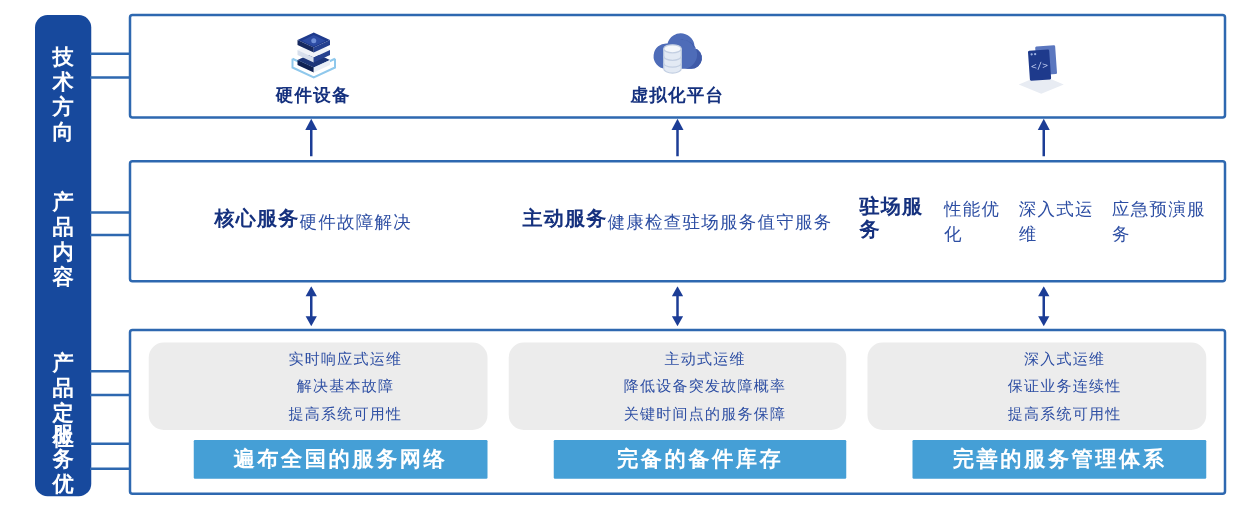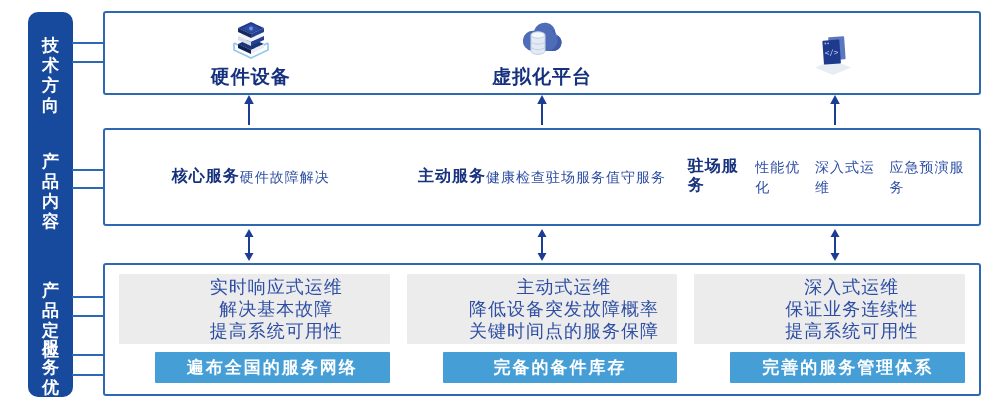--- a/index.html
+++ b/index.html
@@ -27,36 +27,36 @@
     position:absolute;left:103px;width:878px;background:#fff;
     border:2px solid var(--box-border,#2e68b0);border-radius:3px;
     box-sizing:border-box;display:flex;
   }
   .top-box{top:11px;height:84px;}
   .mid-box{top:128px;height:98px;}
   .bottom-box{top:263px;height:133px;padding:9px 14px 11px 14px;gap:17px;}
   
   .tcol{flex:1;display:flex;flex-direction:column;align-items:center;justify-content:center;}
   .tcol svg{display:block;}
-  .tlabel{font-size:19px;font-weight:bold;color:var(--title-text,#15317e);margin-top:1px;letter-spacing:1px;}
+  .tlabel{font-size:14px;font-weight:bold;color:var(--title-text,#15317e);margin-top:1px;letter-spacing:1px;}
   
   .arrow-row{position:absolute;left:103px;width:878px;display:flex;}
   .arrow-row-top{top:95px;height:31px;}
   .arrow-row-bottom{top:229px;height:32px;}
   .acol{flex:1;display:flex;align-items:center;justify-content:center;}
   
   .mcol{flex:1;display:flex;flex-direction:row;align-items:center;justify-content:center;}
   .mtitle{font-size:16px;font-weight:bold;color:var(--title-text,#15317e);line-height:19px;margin-bottom:4px;letter-spacing:1px;}
   .mitem{font-size:14px;color:var(--item-text,#2d4ea3);line-height:20px;letter-spacing:1px;}
   
   .bcol{flex:1;display:flex;flex-direction:column;}
   .gray-panel{
-    flex:1;background:var(--panel-gray,#ececec);border-radius:1px;
+    flex:1;background:var(--panel-gray,#ececec);border-radius:12px;
     display:flex;align-items:center;justify-content:center;text-align:center;
-    font-size:18px;color:var(--item-text,#2d4ea3);line-height:22px;
+    font-size:12px;color:var(--item-text,#2d4ea3);line-height:22px;
     letter-spacing:1px;white-space:pre-line;margin-bottom:8px;padding-left:44px;
   }
   .blue-bar{
     height:31px;background:var(--advantage-bar,#459fd6);border-radius:1px;
     display:flex;align-items:center;justify-content:center;
     color:var(--bar-text,#ffffff);font-size:17px;font-weight:bold;letter-spacing:2px;margin-left:36px;
   }
 </style>
 </head>
 <body>

